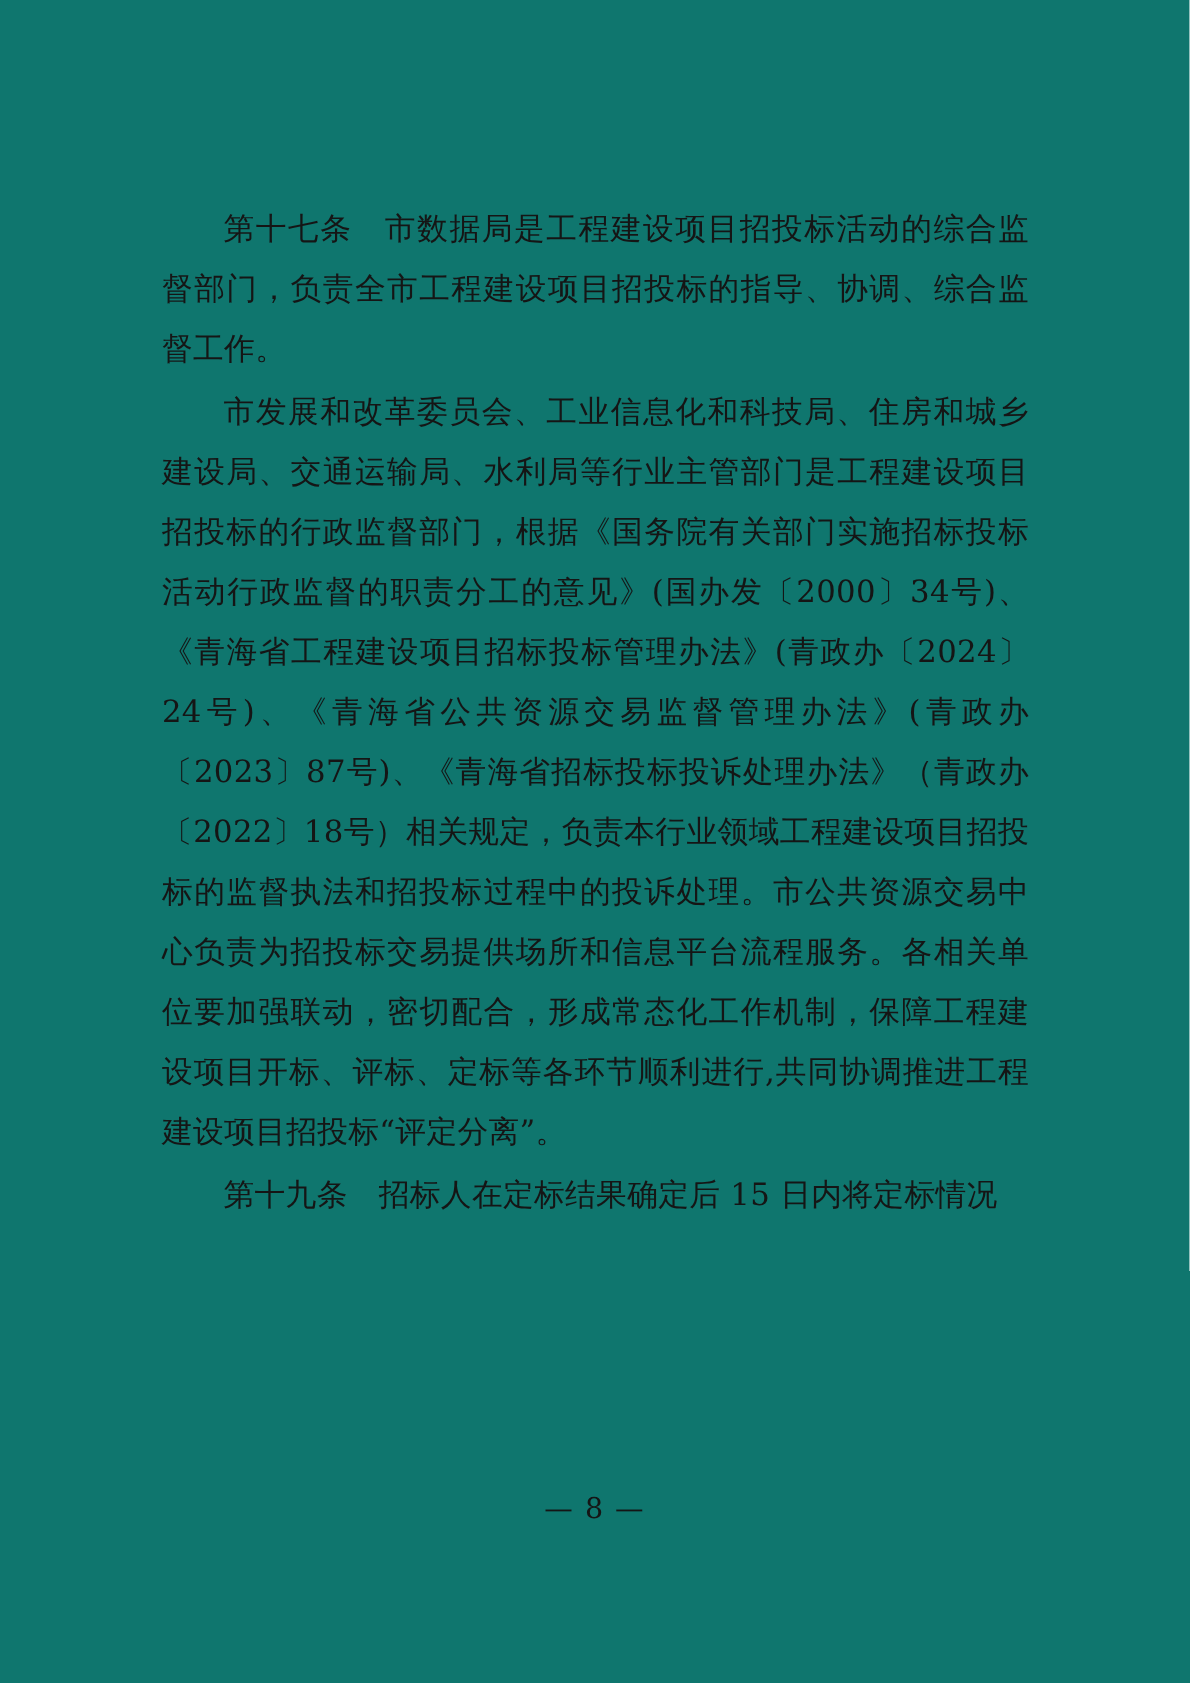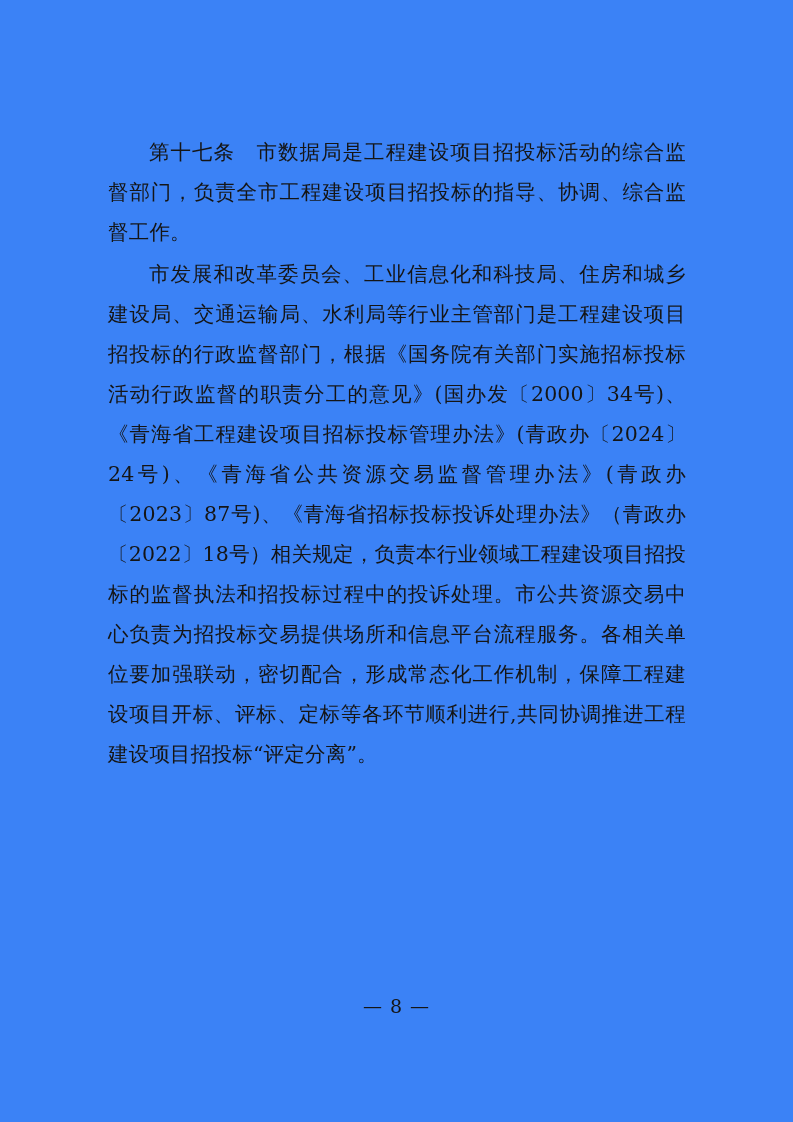--- a/index.html
+++ b/index.html
@@ -4,21 +4,21 @@
 <style>
   html, body {
     margin: 0;
     padding: 0;
     background: #ffffff;
   }
   .page {
     position: relative;
     width: 793px;
     height: 1122px;
-    background: #3b82f6;
+    background: #0f766e;
     margin: 0 auto;
     overflow: hidden;
     font-family: "DejaVu Serif", "Liberation Serif", serif;
     color: #1a1a1a;
   }
   .content {
     position: absolute;
     left: 108px;
     top: 132px;
     width: 578px;
@@ -48,15 +48,16 @@
     letter-spacing: 1px;
   }
 </style>
 </head>
 <body>
 
 <div class="page">
   <div class="content">
     <p class="para indent">第十七条　市数据局是工程建设项目招投标活动的综合监督部门，负责全市工程建设项目招投标的指导、协调、综合监督工作。</p>
     <p class="para indent">市发展和改革委员会、工业信息化和科技局、住房和城乡建设局、交通运输局、水利局等行业主管部门是工程建设项目招投标的行政监督部门，根据《国务院有关部门实施招标投标活动行政监督的职责分工的意见》(国办发〔2000〕34号)、《青海省工程建设项目招标投标管理办法》(青政办〔2024〕24号)、《青海省公共资源交易监督管理办法》(青政办〔2023〕87号)、《青海省招标投标投诉处理办法》（青政办〔2022〕18号）相关规定，负责本行业领域工程建设项目招投标的监督执法和招投标过程中的投诉处理。市公共资源交易中心负责为招投标交易提供场所和信息平台流程服务。各相关单位要加强联动，密切配合，形成常态化工作机制，保障工程建设项目开标、评标、定标等各环节顺利进行,共同协调推进工程建设项目招投标“评定分离”。</p>
+    <p class="para indent">第十九条　招标人在定标结果确定后 15 日内将定标情况</p>
   </div>
   <div class="footer">— 8 —</div>
 </div>
 
 </body></html>

